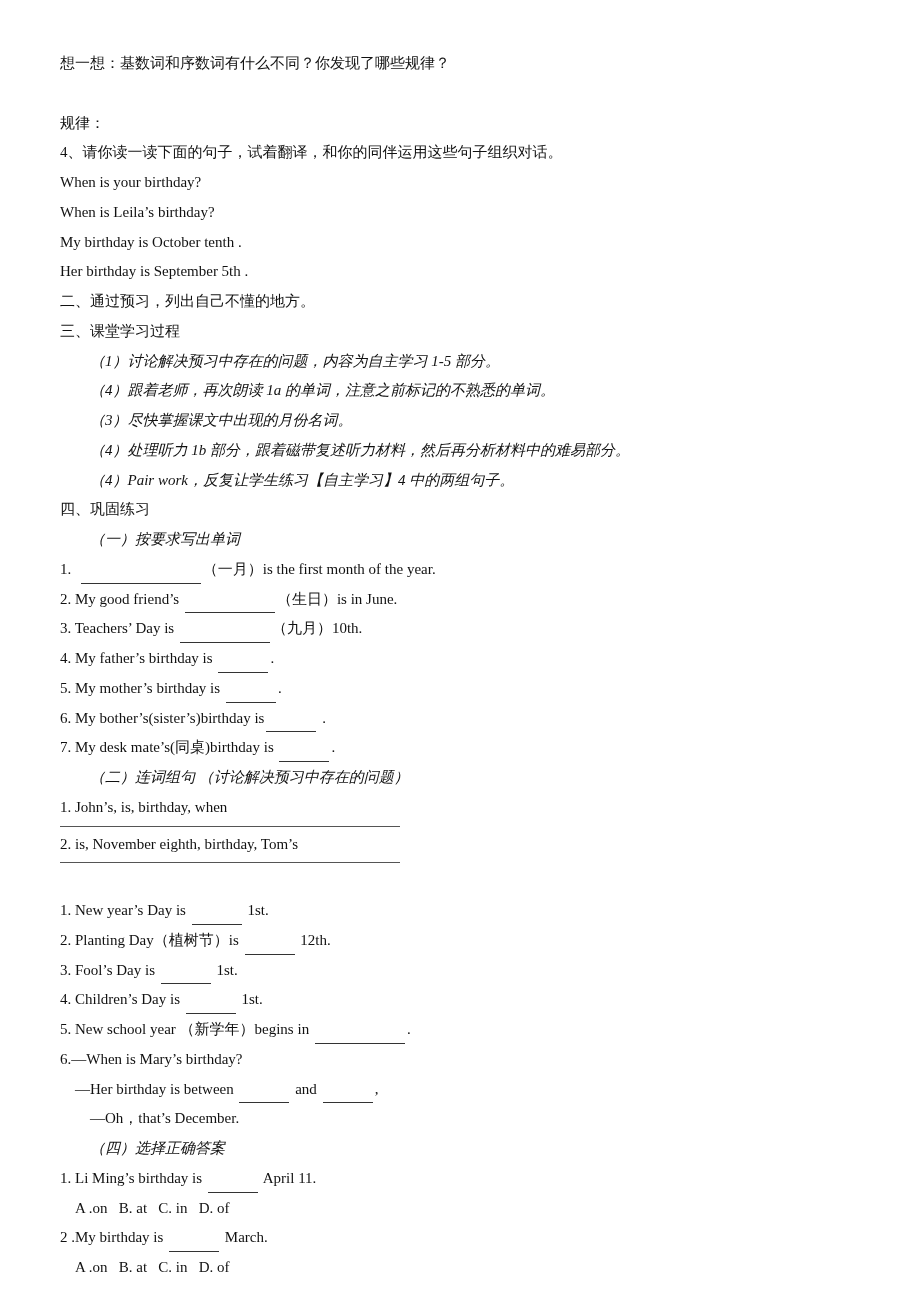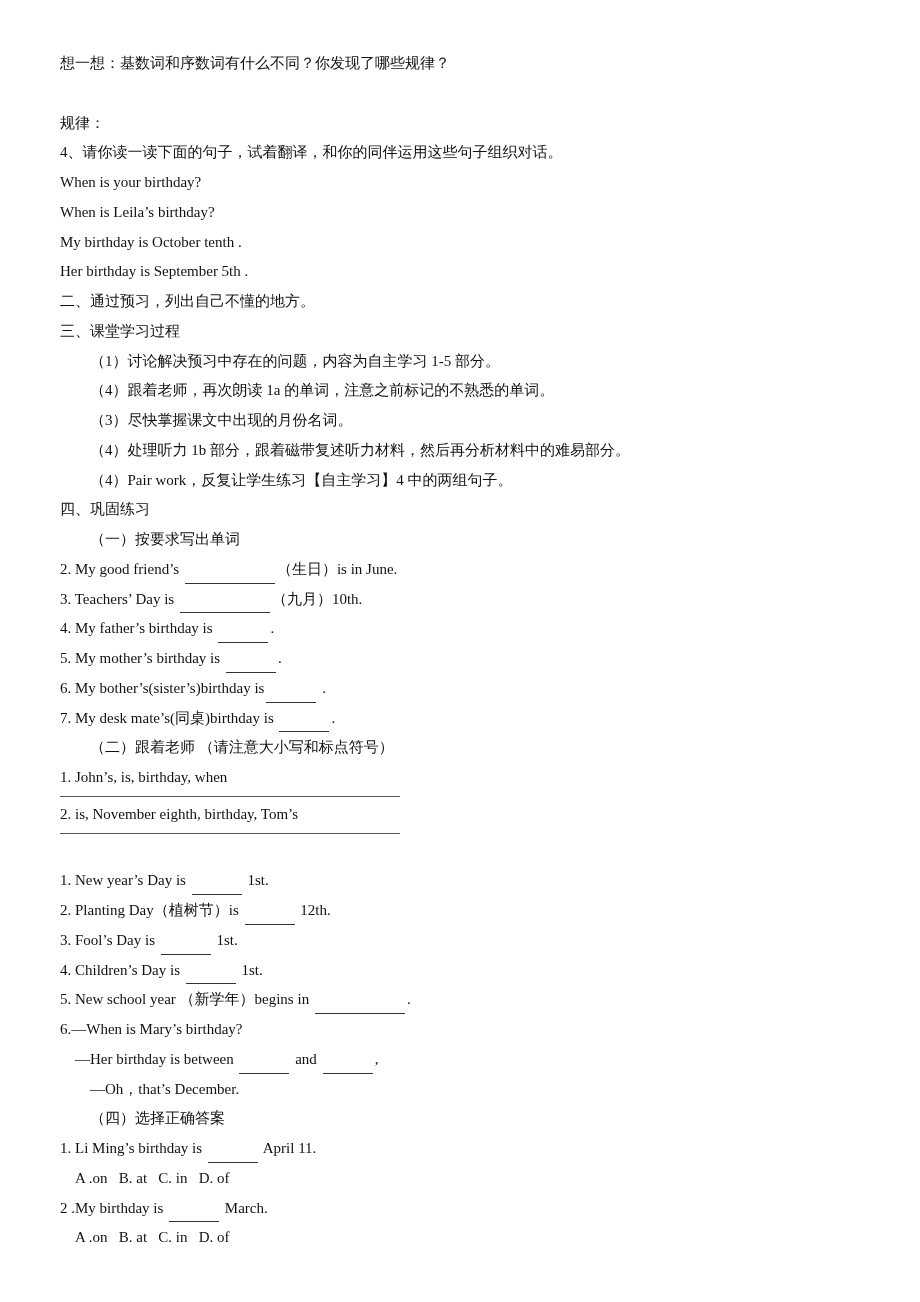--- a/index.html
+++ b/index.html
@@ -38,20 +38,21 @@
       border: none;
       border-bottom: 1px solid #555;
       margin: 4px 0 4px 0;
       width: 340px;
     }
     p {
       margin-bottom: 2px;
     }
     .indent1 {
       padding-left: 2em;
+      font-style: italic;
     }
     .options-row {
       padding-left: 1em;
     }
   </style>
 </head>
 <body>
 
 <div>
 
@@ -74,28 +75,29 @@
   <p class="indent1">（1）讨论解决预习中存在的问题，内容为自主学习 1-5 部分。</p>
   <p class="indent1">（4）跟着老师，再次朗读 1a 的单词，注意之前标记的不熟悉的单词。</p>
   <p class="indent1">（3）尽快掌握课文中出现的月份名词。</p>
   <p class="indent1">（4）处理听力 1b 部分，跟着磁带复述听力材料，然后再分析材料中的难易部分。</p>
   <p class="indent1">（4）Pair work，反复让学生练习【自主学习】4 中的两组句子。</p>
 
   <p>四、巩固练习</p>
 
   <p class="indent1">（一）按要求写出单词</p>
 
+  <p>1. &nbsp;<span class="blank blank-lg"></span>（一月）is the first month of the year.</p>
   <p>2. My good friend’s <span class="blank blank-md"></span>（生日）is in June.</p>
   <p>3. Teachers’ Day is <span class="blank blank-md"></span>（九月）10th.</p>
   <p>4. My father’s birthday is <span class="blank blank-sm"></span>.</p>
   <p>5. My mother’s birthday is <span class="blank blank-sm"></span>.</p>
   <p>6. My bother’s(sister’s)birthday is<span class="blank blank-sm"></span> .</p>
   <p>7. My desk mate’s(同桌)birthday is <span class="blank blank-sm"></span>.</p>
 
-  <p class="indent1">（二）跟着老师  （请注意大小写和标点符号）</p>
+  <p class="indent1">（二）连词组句  （讨论解决预习中存在的问题）</p>
 
   <p>1. John’s, is, birthday, when</p>
   <hr class="line-separator">
 
   <p>2. is, November eighth, birthday, Tom’s</p>
   <hr class="line-separator">
 
   <p>&nbsp;</p>
 
 

